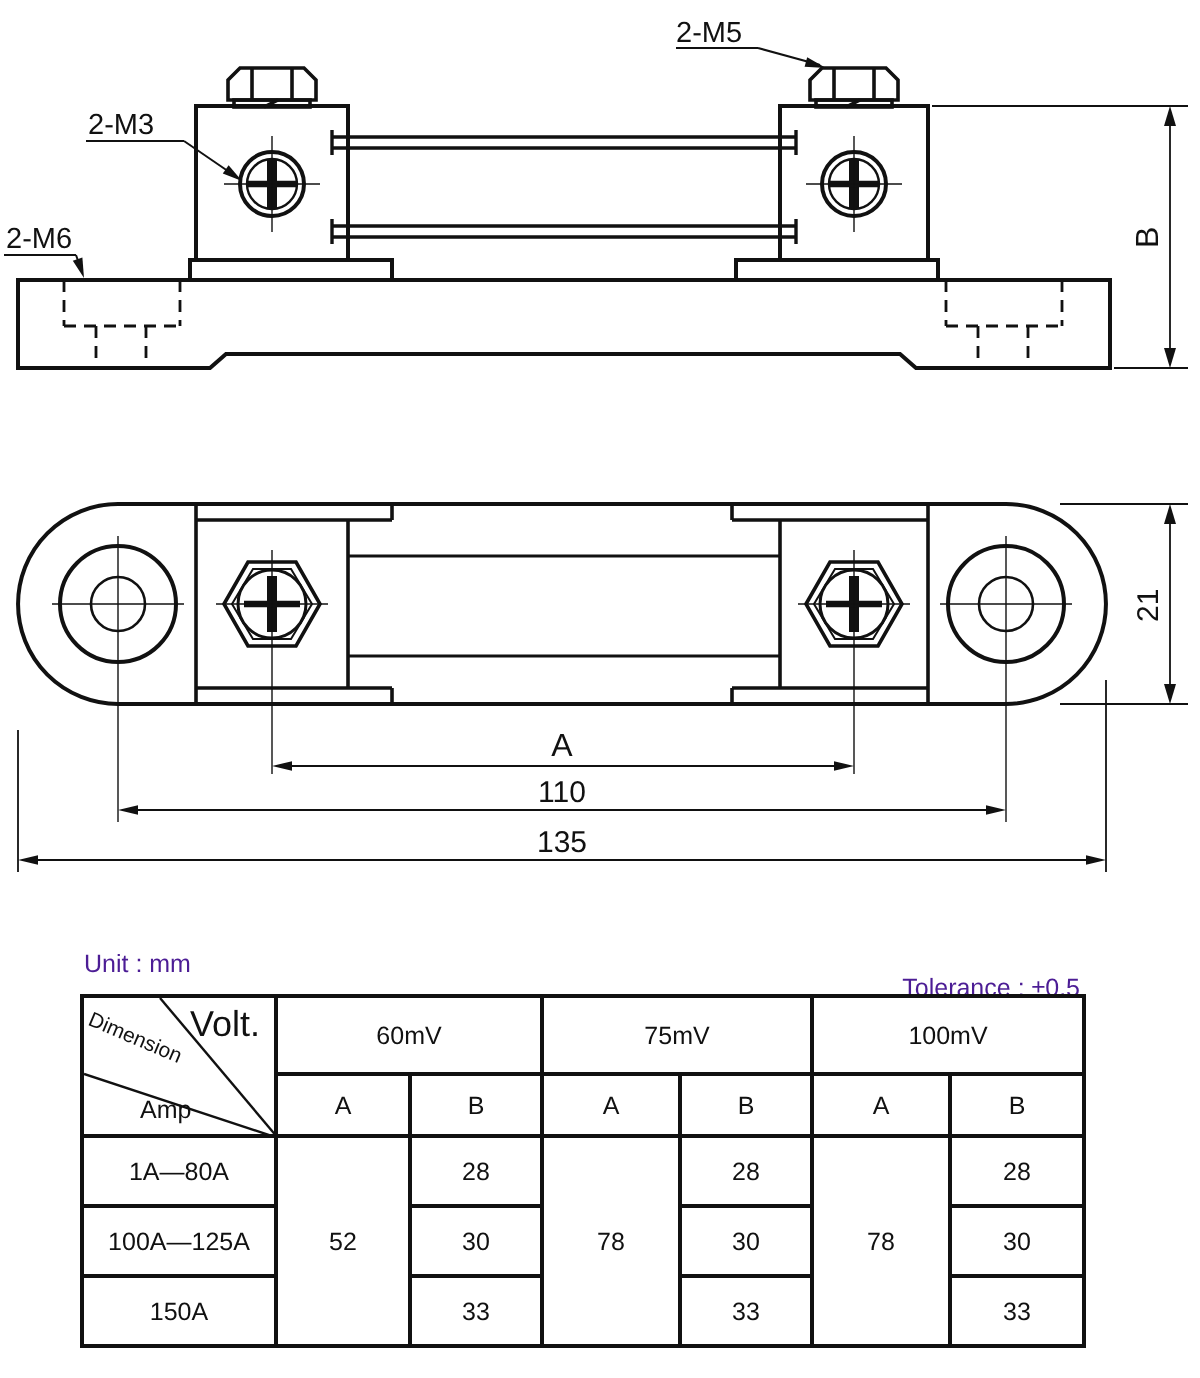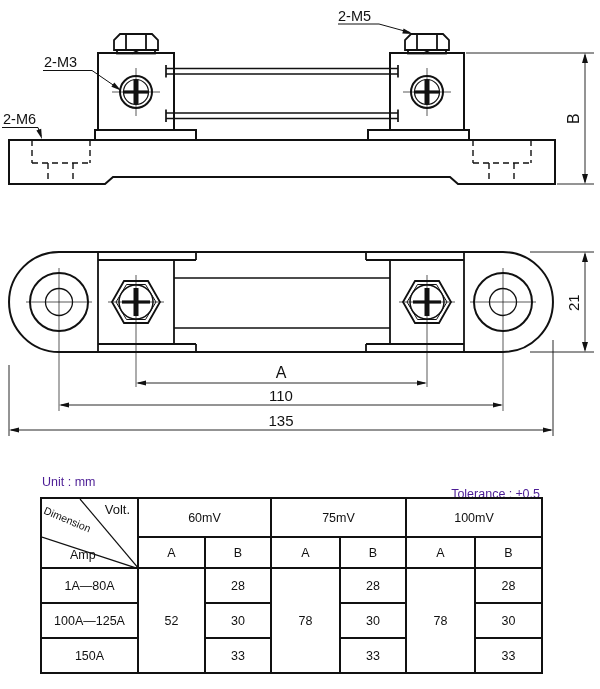--- a/index.html
+++ b/index.html
@@ -11,21 +11,21 @@
   #unit-note{left:42px;top:475px;}
   #tol-note{right:60px;top:475px;margin-top:12px;}
   table.dim-table{position:absolute;left:40px;top:497px;border-collapse:collapse;
         table-layout:fixed;width:502px;}
   table.dim-table td{border:2px solid #111;text-align:center;vertical-align:middle;
         font-size:12.5px;padding:0;color:#111;}
   tr.r1 td{height:37px;}
   tr.r2 td{height:29px;}
   tr.rd td{height:33px;}
   td.corner{position:relative;padding:0;}
-  td.corner .volt{position:absolute;top:3px;right:7px;font-size:13px;}
+  td.corner .volt{position:absolute;top:3px;right:7px;font-size:18px;}
   td.corner .amp{position:absolute;bottom:5px;left:11px;font-size:12.5px;margin-left:17px;}
   td.corner .dimension{position:absolute;left:5px;top:5px;font-size:10.5px;
         transform:rotate(23deg);transform-origin:left top;white-space:nowrap;}
   td.corner svg{position:absolute;left:0;top:0;}
 </style>
 </head>
 <body>
 
 <div class="page">
 

